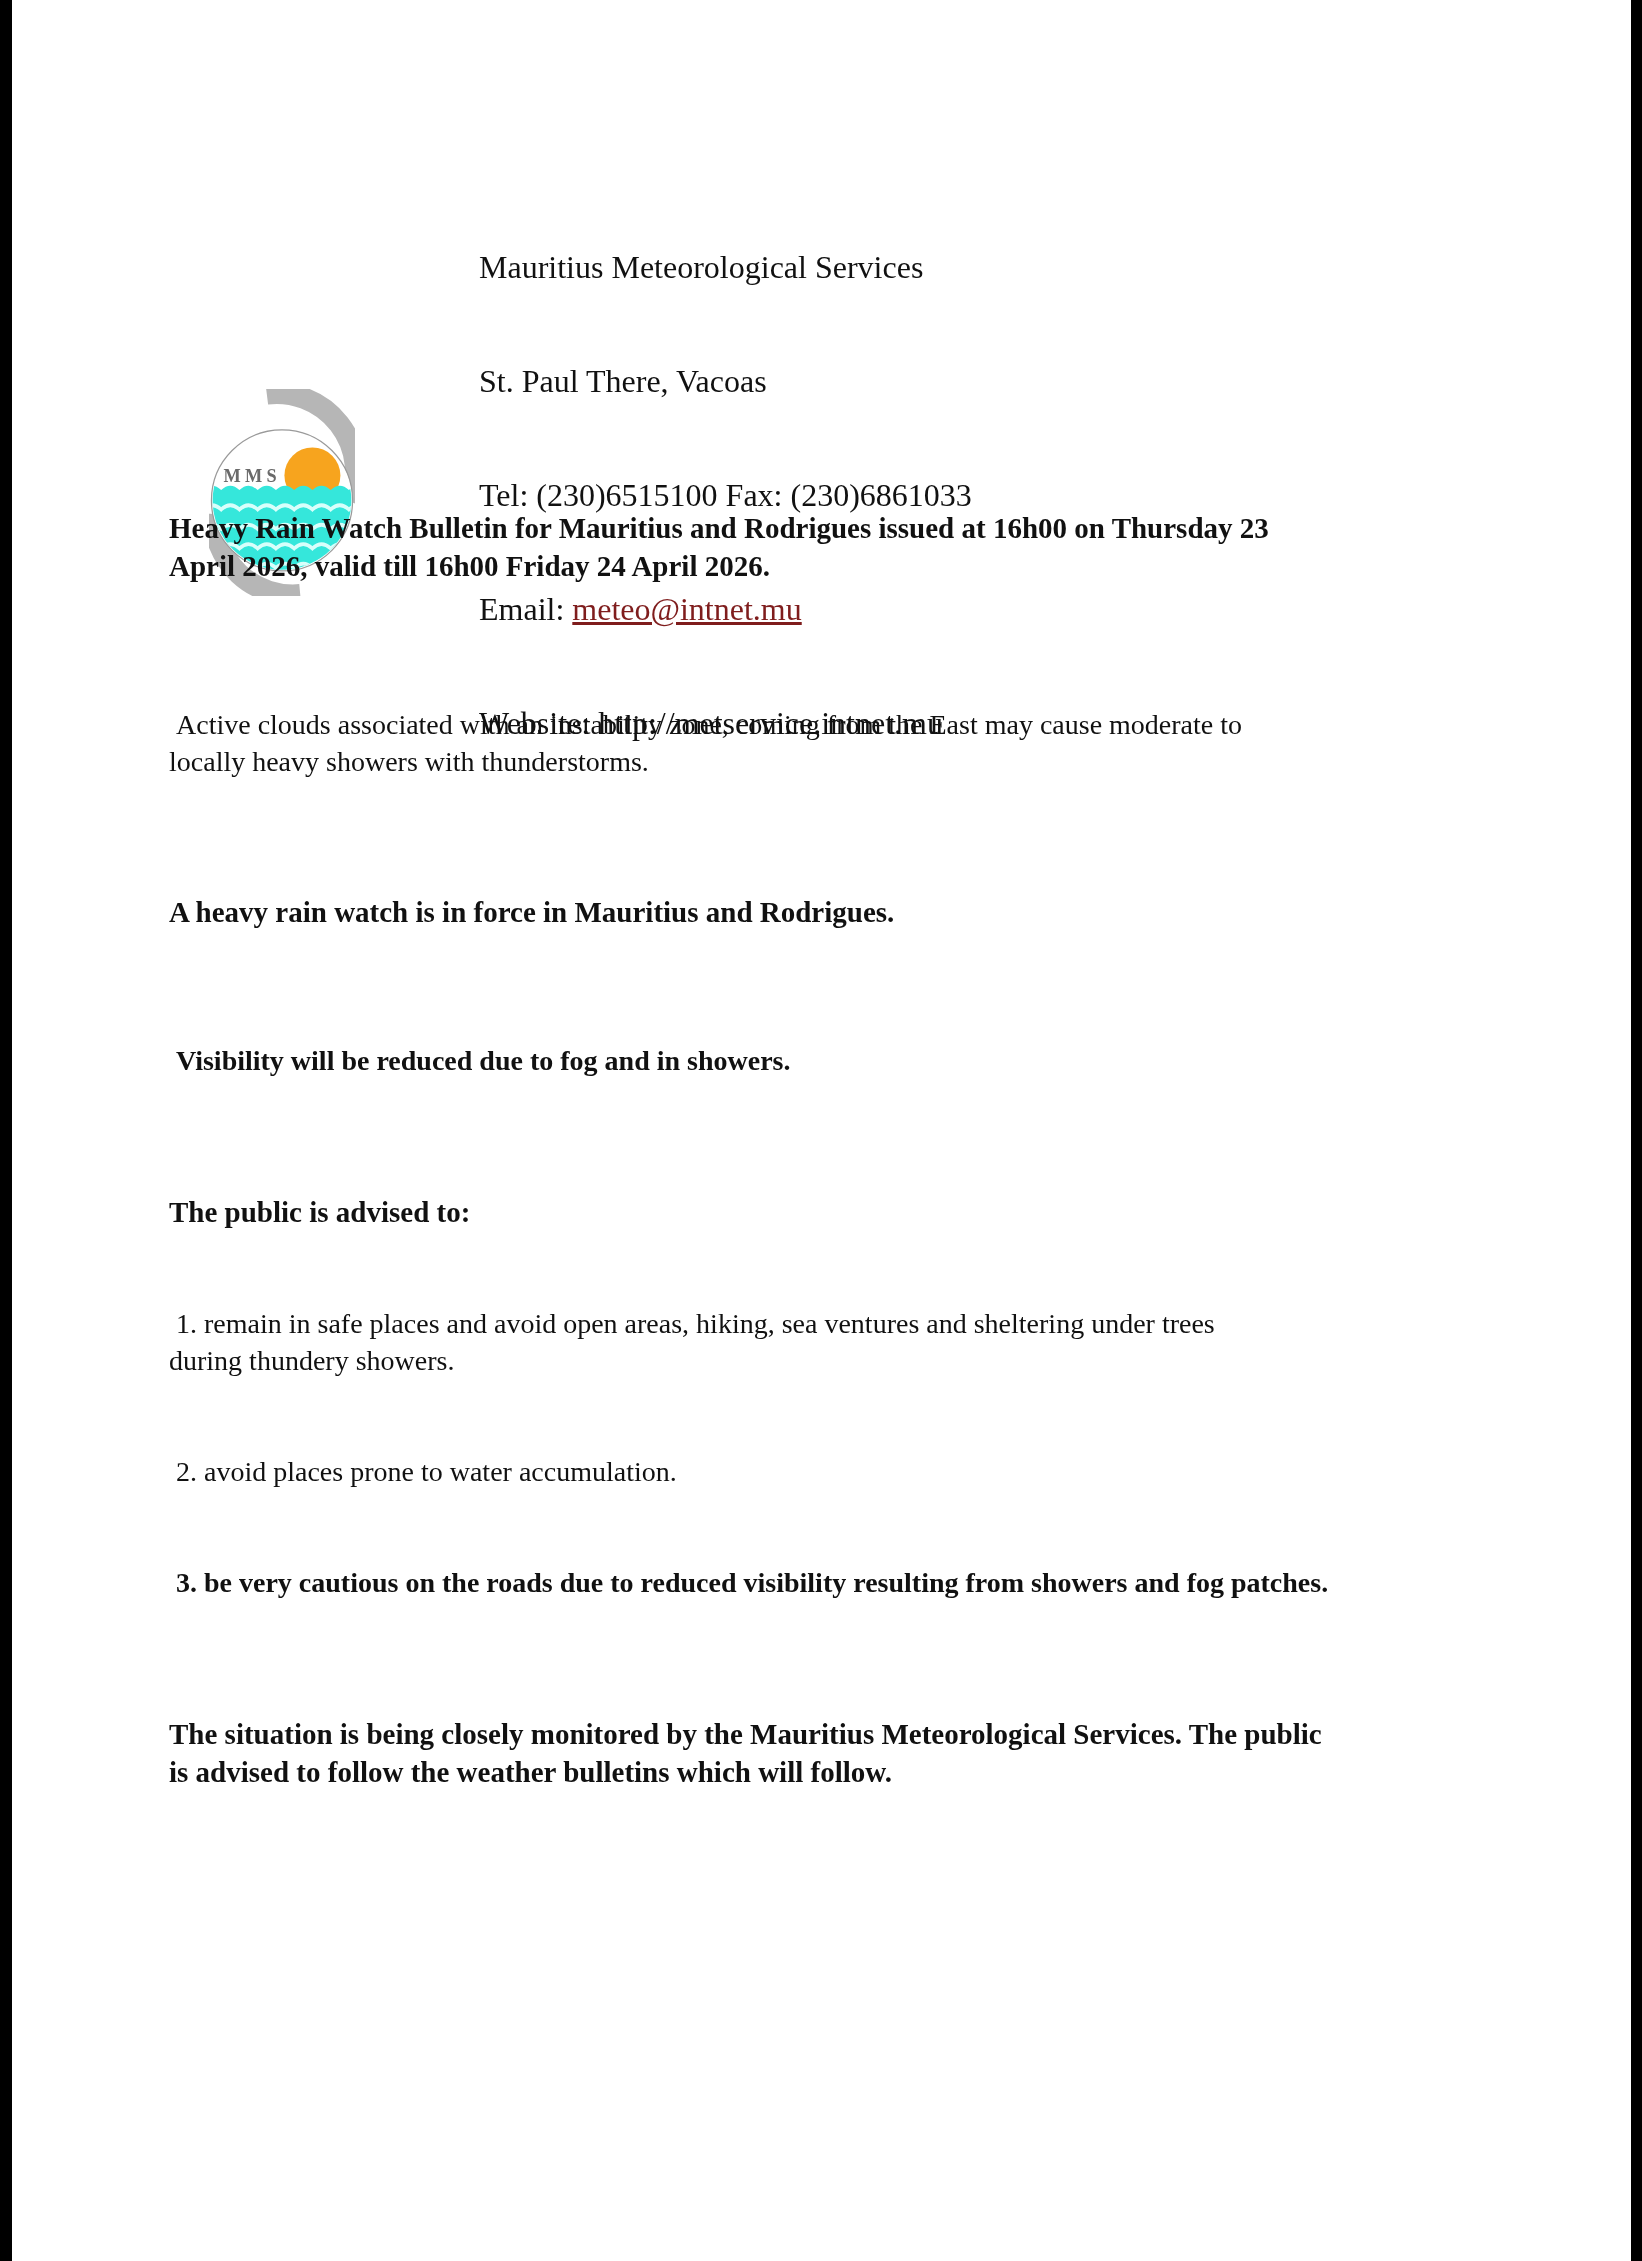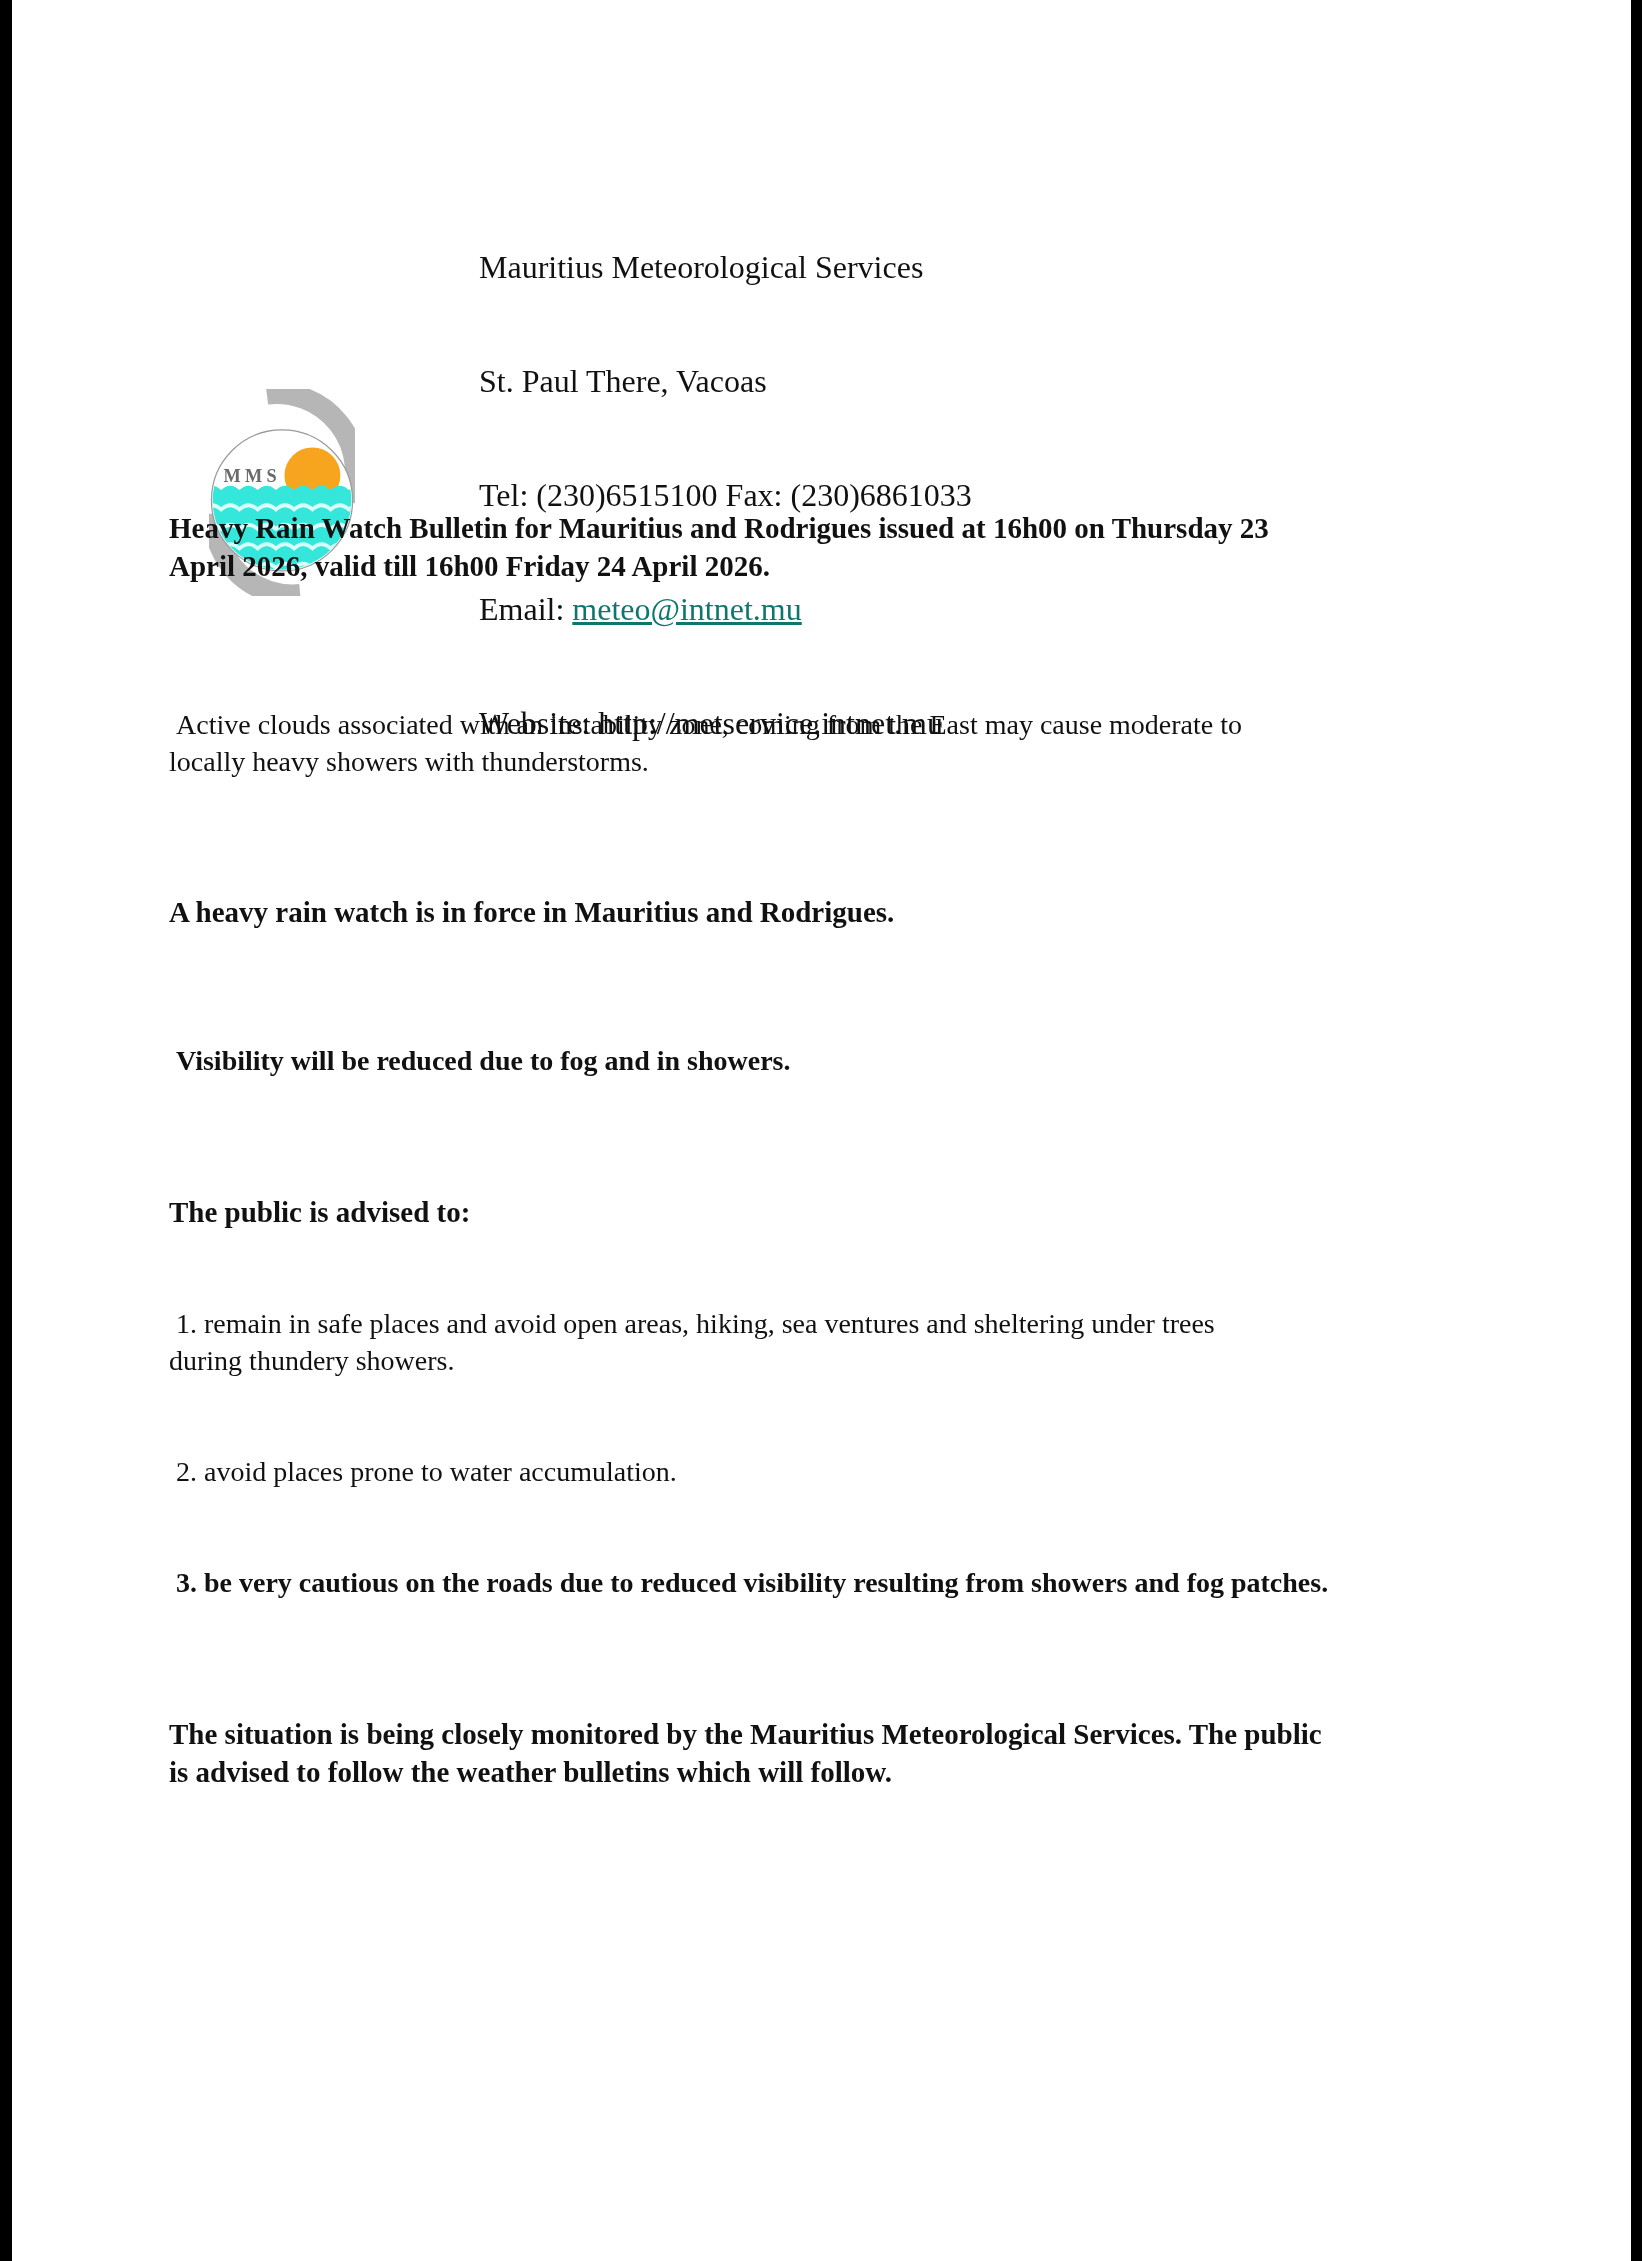--- a/index.html
+++ b/index.html
@@ -13,21 +13,21 @@
     color:#111111;
   }
   .edge-bar{position:absolute;top:0;width:11.6px;height:2261px;background:#000000;}
   .edge-bar.left{left:0;}
   .edge-bar.right{right:0;}
 
   .letterhead{position:absolute;left:209px;top:166px;display:flex;align-items:center;}
   .logo-box{width:146px;height:207px;flex:0 0 auto;}
   .logo-box svg{width:146px;height:207px;display:block;}
   .contact{margin-left:124px;margin-top:6px;font-size:32px;line-height:38px;white-space:pre;}
-  .contact .email-link{color:#0f766e;text-decoration:underline;cursor:pointer;}
+  .contact .email-link{color:#7f1d1d;text-decoration:underline;cursor:pointer;}
 
   .content{
     position:absolute;left:169px;top:435px;width:1424px;
     font-size:28px;line-height:37px;white-space:pre-wrap;
   }
   .content p{margin:0 0 38px 0;}
   .content p.bold{font-weight:bold;font-size:29px;line-height:38px;}
   .mb78{margin-bottom:47px !important;}
   .mb64{margin-bottom:39px !important;}
   .mb60{margin-bottom:37px !important;}

